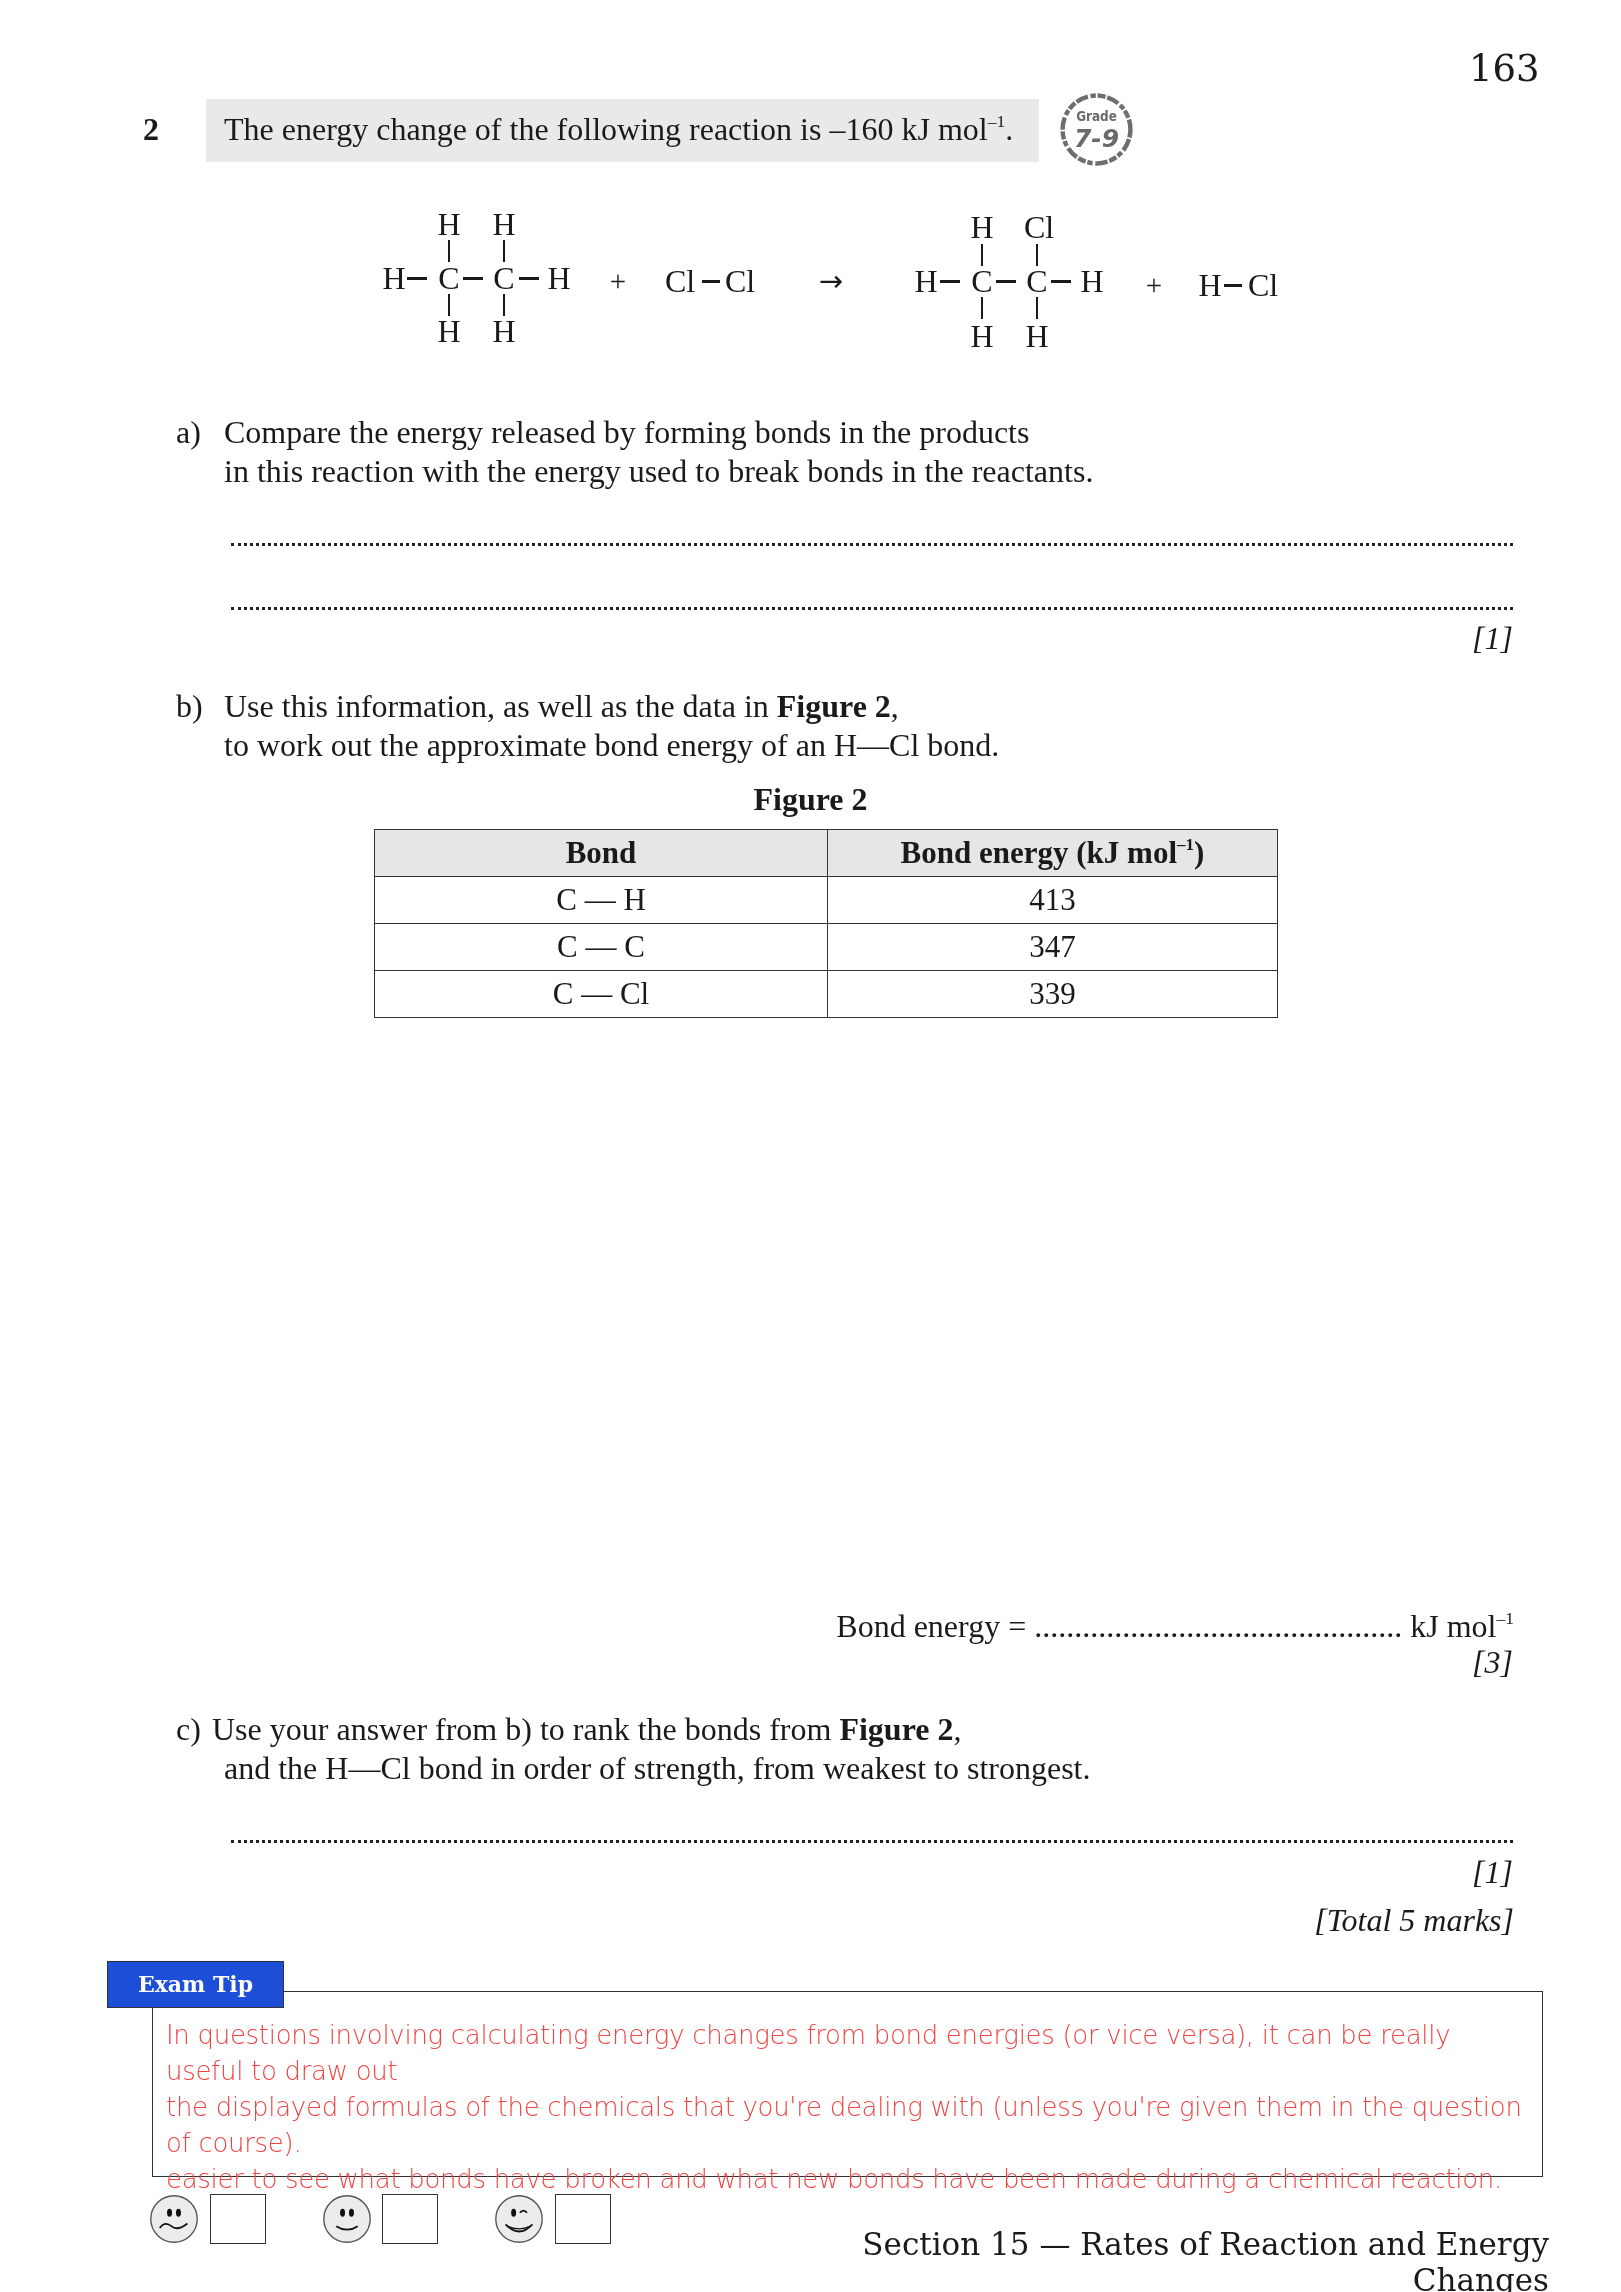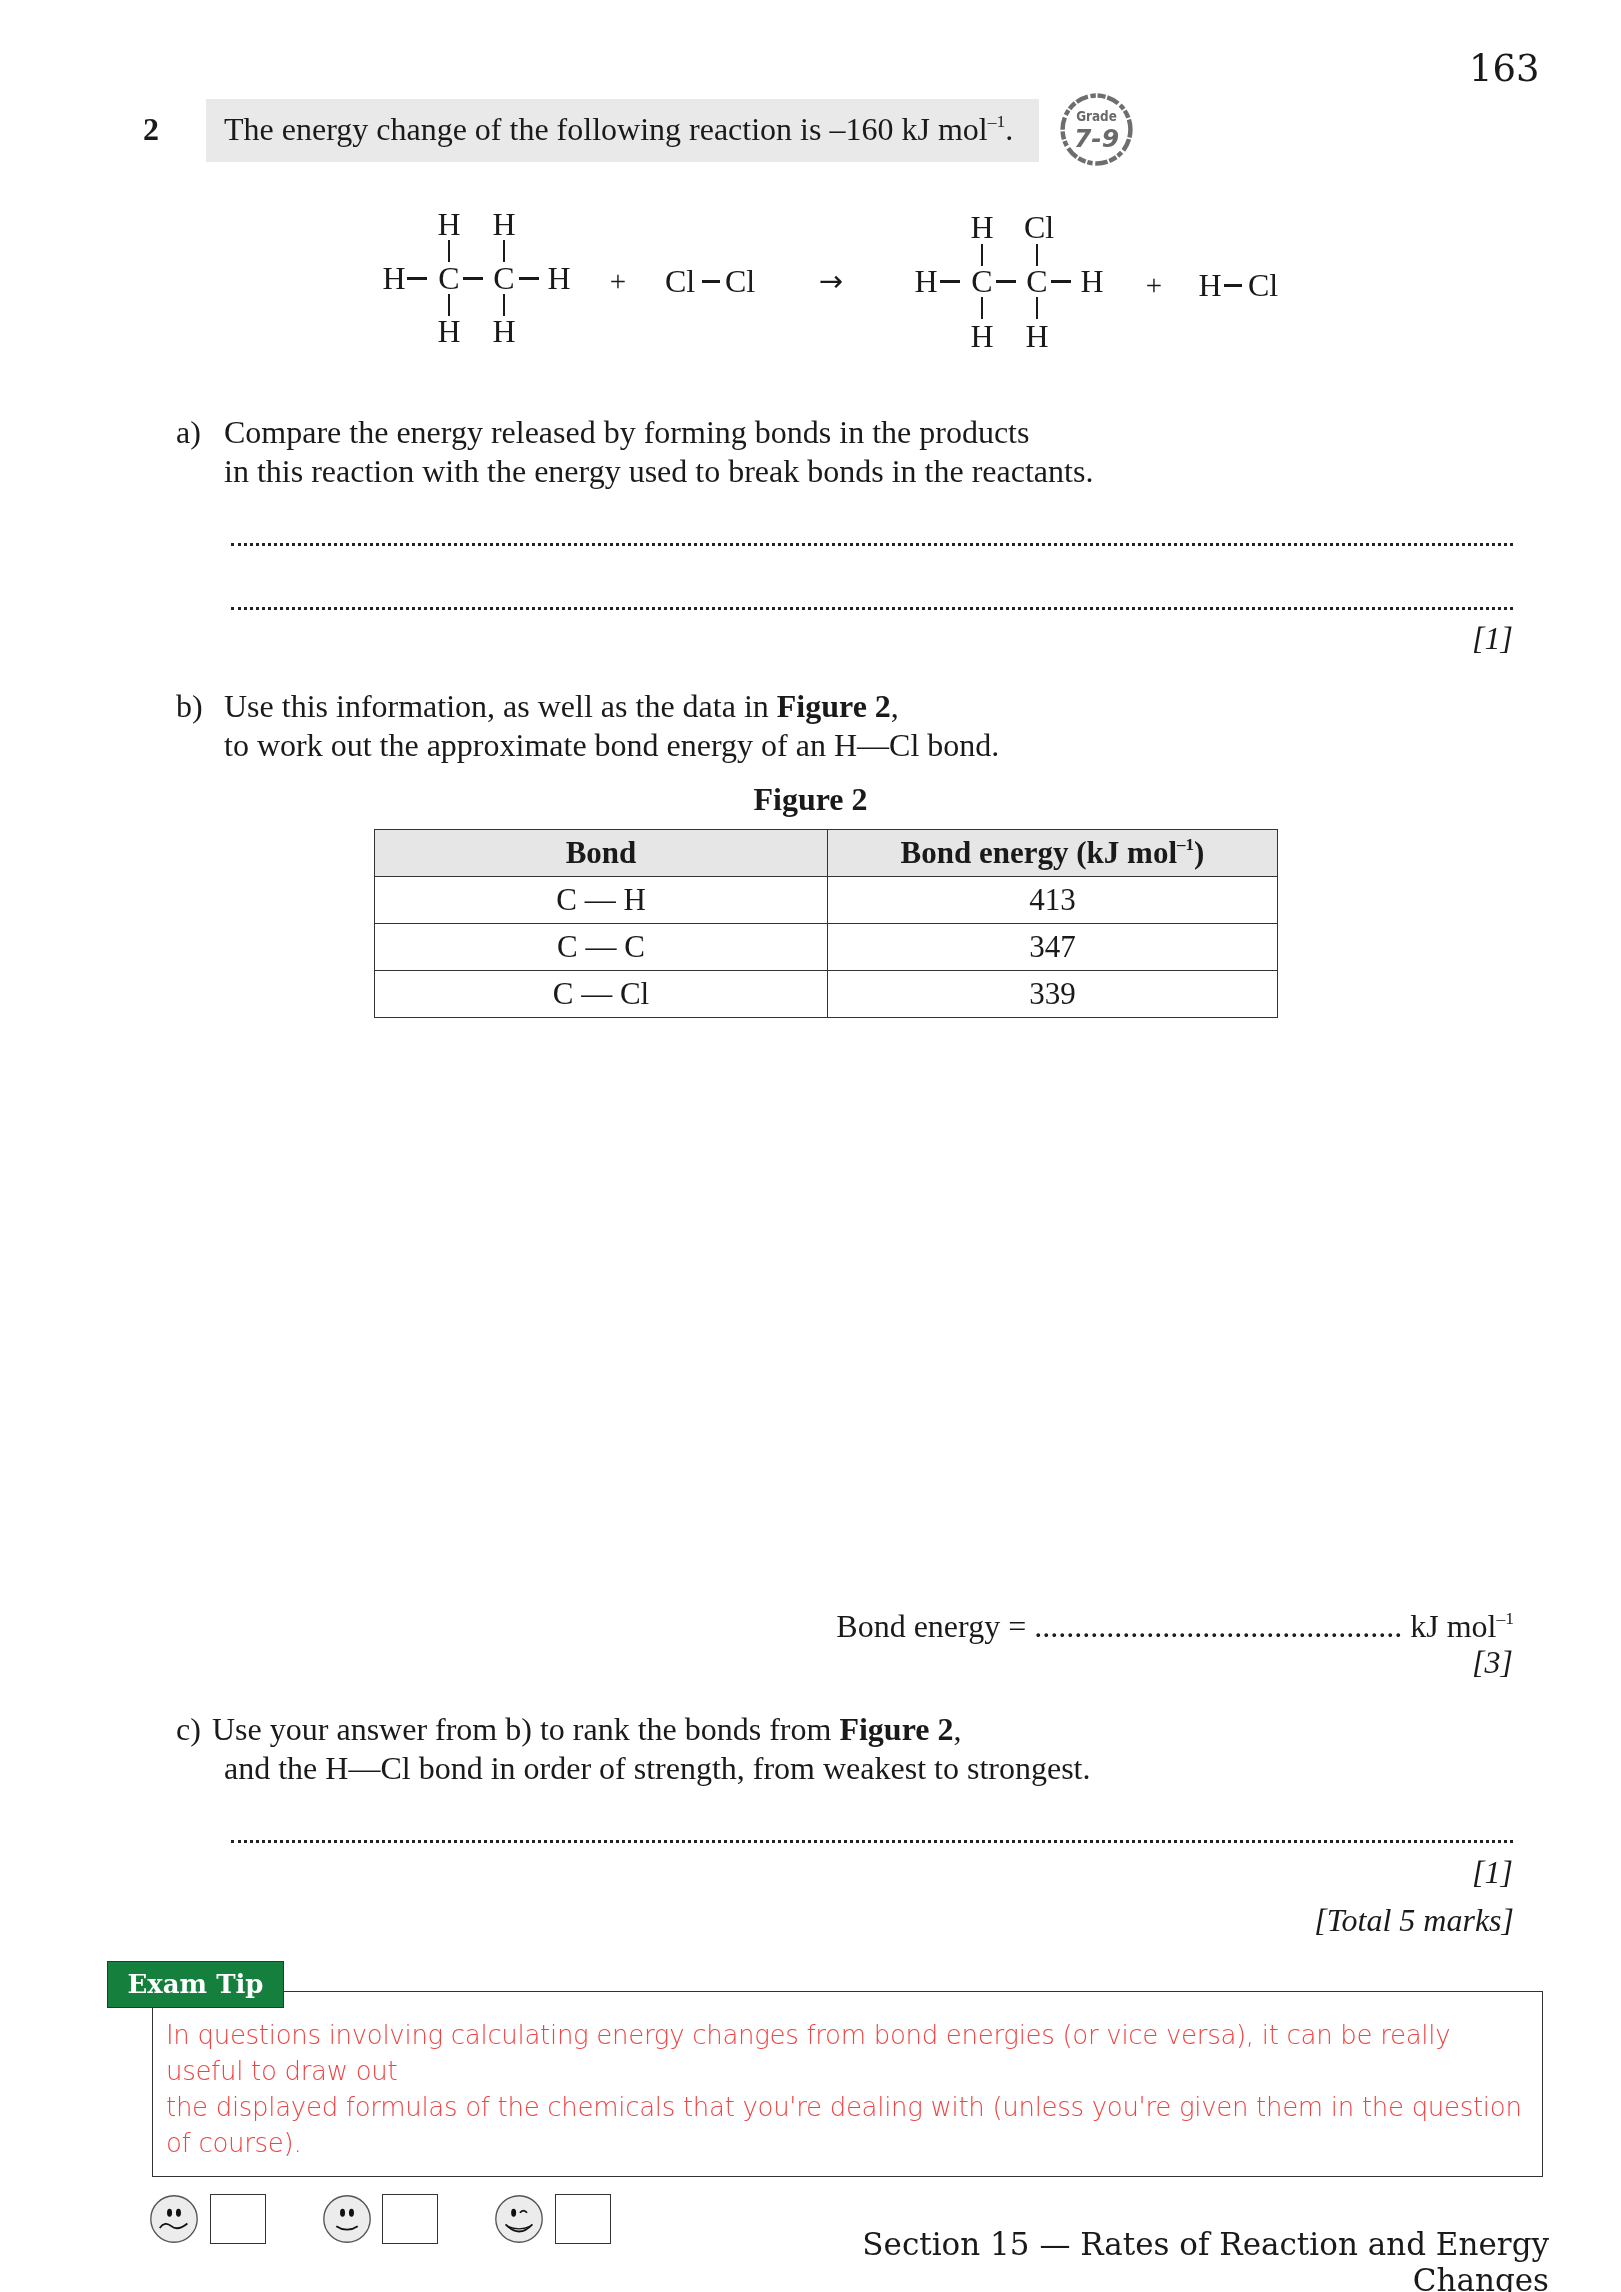--- a/index.html
+++ b/index.html
@@ -27,22 +27,22 @@
   .dots { position: absolute; height: 0; border-top: 3.6px dotted #222; }
   .marks { font-style: italic; font-size: 32px; text-align: right; width: 179px; }
 
   #figure-title { left: 0; width: 1621px; top: 781px; text-align: center; font-weight: bold; font-size: 32px; }
 
   #bond-table { left: 374px; top: 829px; border-collapse: collapse; width: 904px; font-size: 31px; }
   #bond-table th, #bond-table td { border: 1.8px solid #333; height: 46px; text-align: center; padding: 0; }
   #bond-table th { background: #e6e6e6; font-weight: bold; margin-top: 10px; }
   #bond-table th:first-child, #bond-table td:first-child { width: 452px; }
 
-  #tip-tab { left: 107px; top: 1961px; width: 175px; height: 45px; background: #15803d;
-             border: 1.8px solid #333; color: #ffffff; font-weight: bold; font-size: 26px;
+  #tip-tab { left: 107px; top: 1961px; width: 175px; height: 45px; background: #1d4ed8;
+             border: 1.8px solid #333; color: #ffffff; font-weight: bold; font-size: 22px;
              text-align: center; line-height: 45px; font-family: "DejaVu Serif", serif; z-index: 2; }
   #tip-box { left: 152px; top: 1991px; width: 1389px; height: 184px; border: 1.8px solid #333; z-index: 1; }
   #tip-text { left: 166px; top: 2017px; width: 1361px; font-size: 26px; line-height: 36px;
               font-family: "DejaVu Sans", "Liberation Sans", sans-serif; font-weight: 300; color: #ef4444; z-index: 3;
               letter-spacing: -0.3px; }
 
   .smiley { position: absolute; width: 50px; height: 50px; }
   .tickbox { position: absolute; width: 54px; height: 48px; border: 1.8px solid #333; background: #fff; }
 
   #section-title { left: 752px; top: 2226px; width: 797px; text-align: right; font-size: 31px;
@@ -165,20 +165,21 @@
 <div class="abs q-text" style="left:224px; top:1750px;">and the H—Cl bond in order of strength, from weakest to strongest.</div>
 <div class="dots" style="left:231px; top:1840px; width:1282px;"></div>
 <div class="abs marks" style="left:1334px; top:1854px;">[1]</div>
 <div class="abs marks" style="left:1245px; width:269px; top:1902px;">[Total 5 marks]</div>
 
 <div id="tip-box" class="abs"></div>
 <div id="tip-tab" class="abs">Exam Tip</div>
 <div id="tip-text" class="abs">
   <div>In questions involving calculating energy changes from bond energies (or vice versa), it can be really useful to draw out</div>
   <div>the displayed formulas of the chemicals that you're dealing with (unless you're given them in the question of course).</div>
+  <div>easier to see what bonds have broken and what new bonds have been made during a chemical reaction.</div>
 </div>
 
 <div>
   <svg class="smiley" style="left:149px; top:2194px;" viewBox="0 0 56 56">
     <circle cx="28" cy="28" r="26" fill="#ececec" stroke="#555" stroke-width="1.5"></circle>
     <ellipse cx="23" cy="21" rx="2.8" ry="4.5" fill="#111"></ellipse>
     <ellipse cx="33" cy="21" rx="2.8" ry="4.5" fill="#111"></ellipse>
     <path d="M12 38 Q18 30 25 36 T 43 33" fill="none" stroke="#111" stroke-width="2"></path>
   </svg>
   <div class="tickbox" style="left:210px; top:2194px;"></div>

